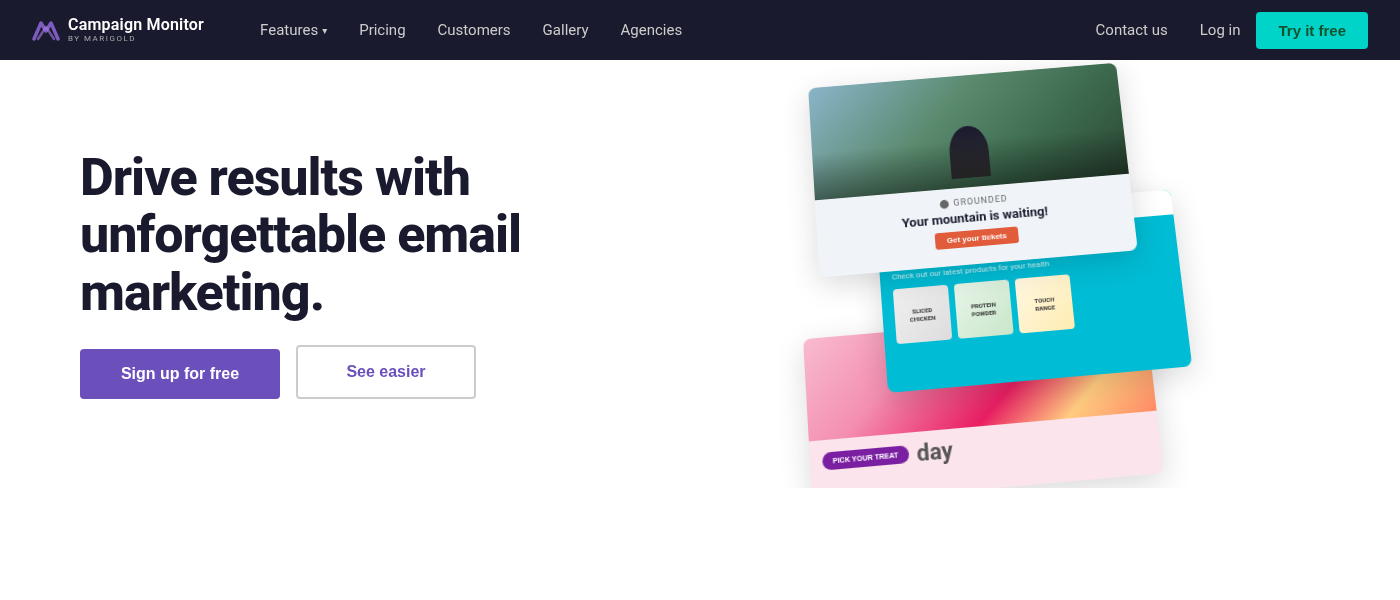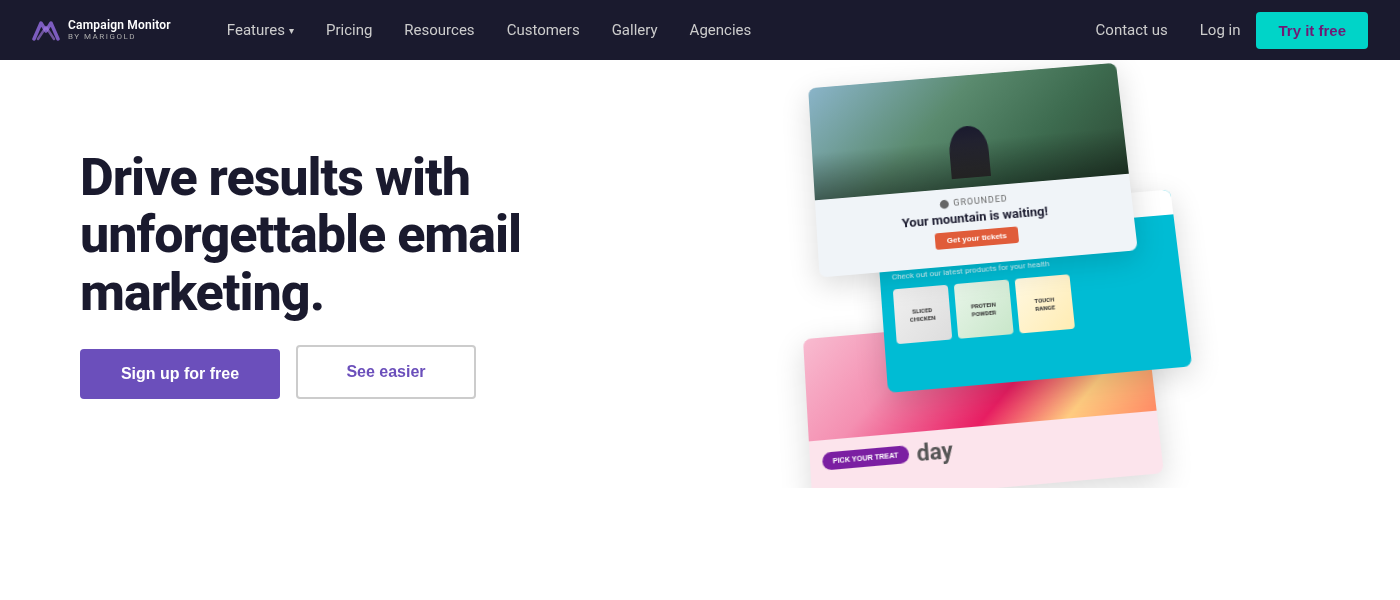--- a/index.html
+++ b/index.html
@@ -25,21 +25,21 @@
       width: 28px;
       height: 22px;
     }
     .logo-text-wrap {
       display: flex;
       flex-direction: column;
       line-height: 1;
     }
     .logo-main {
       color: #fff;
-      font-size: 12px;
+      font-size: 16px;
       font-weight: 600;
       letter-spacing: 0.2px;
     }
     .logo-sub {
       color: #aaa;
       font-size: 8px;
       letter-spacing: 1.5px;
       text-transform: uppercase;
       margin-top: 2px;
     }
@@ -73,21 +73,21 @@
     }
     .nav-contact, .nav-login {
       color: #ccc;
       text-decoration: none;
       font-size: 15px;
       padding: 8px 16px;
       cursor: pointer;
     }
     .btn-try {
       background: #00d4c8;
-      color: #701a75;
+      color: #14532d;
       font-size: 15px;
       font-weight: 600;
       border: none;
       border-radius: 4px;
       padding: 10px 22px;
       cursor: pointer;
       white-space: nowrap;
     }
 
     
@@ -356,23 +356,20 @@
     </div>
   </a>
 
   <div class="nav-links">
     <a class="nav-link">
       <span>Features</span>
       <span class="chevron">▾</span>
     </a>
     <a class="nav-link">
       <span>Pricing</span>
-    </a>
-    <a class="nav-link">
-      <span>Resources</span>
     </a>
     <a class="nav-link">
       <span>Customers</span>
     </a>
     <a class="nav-link">
       <span>Gallery</span>
     </a>
     <a class="nav-link">
       <span>Agencies</span>
     </a>

